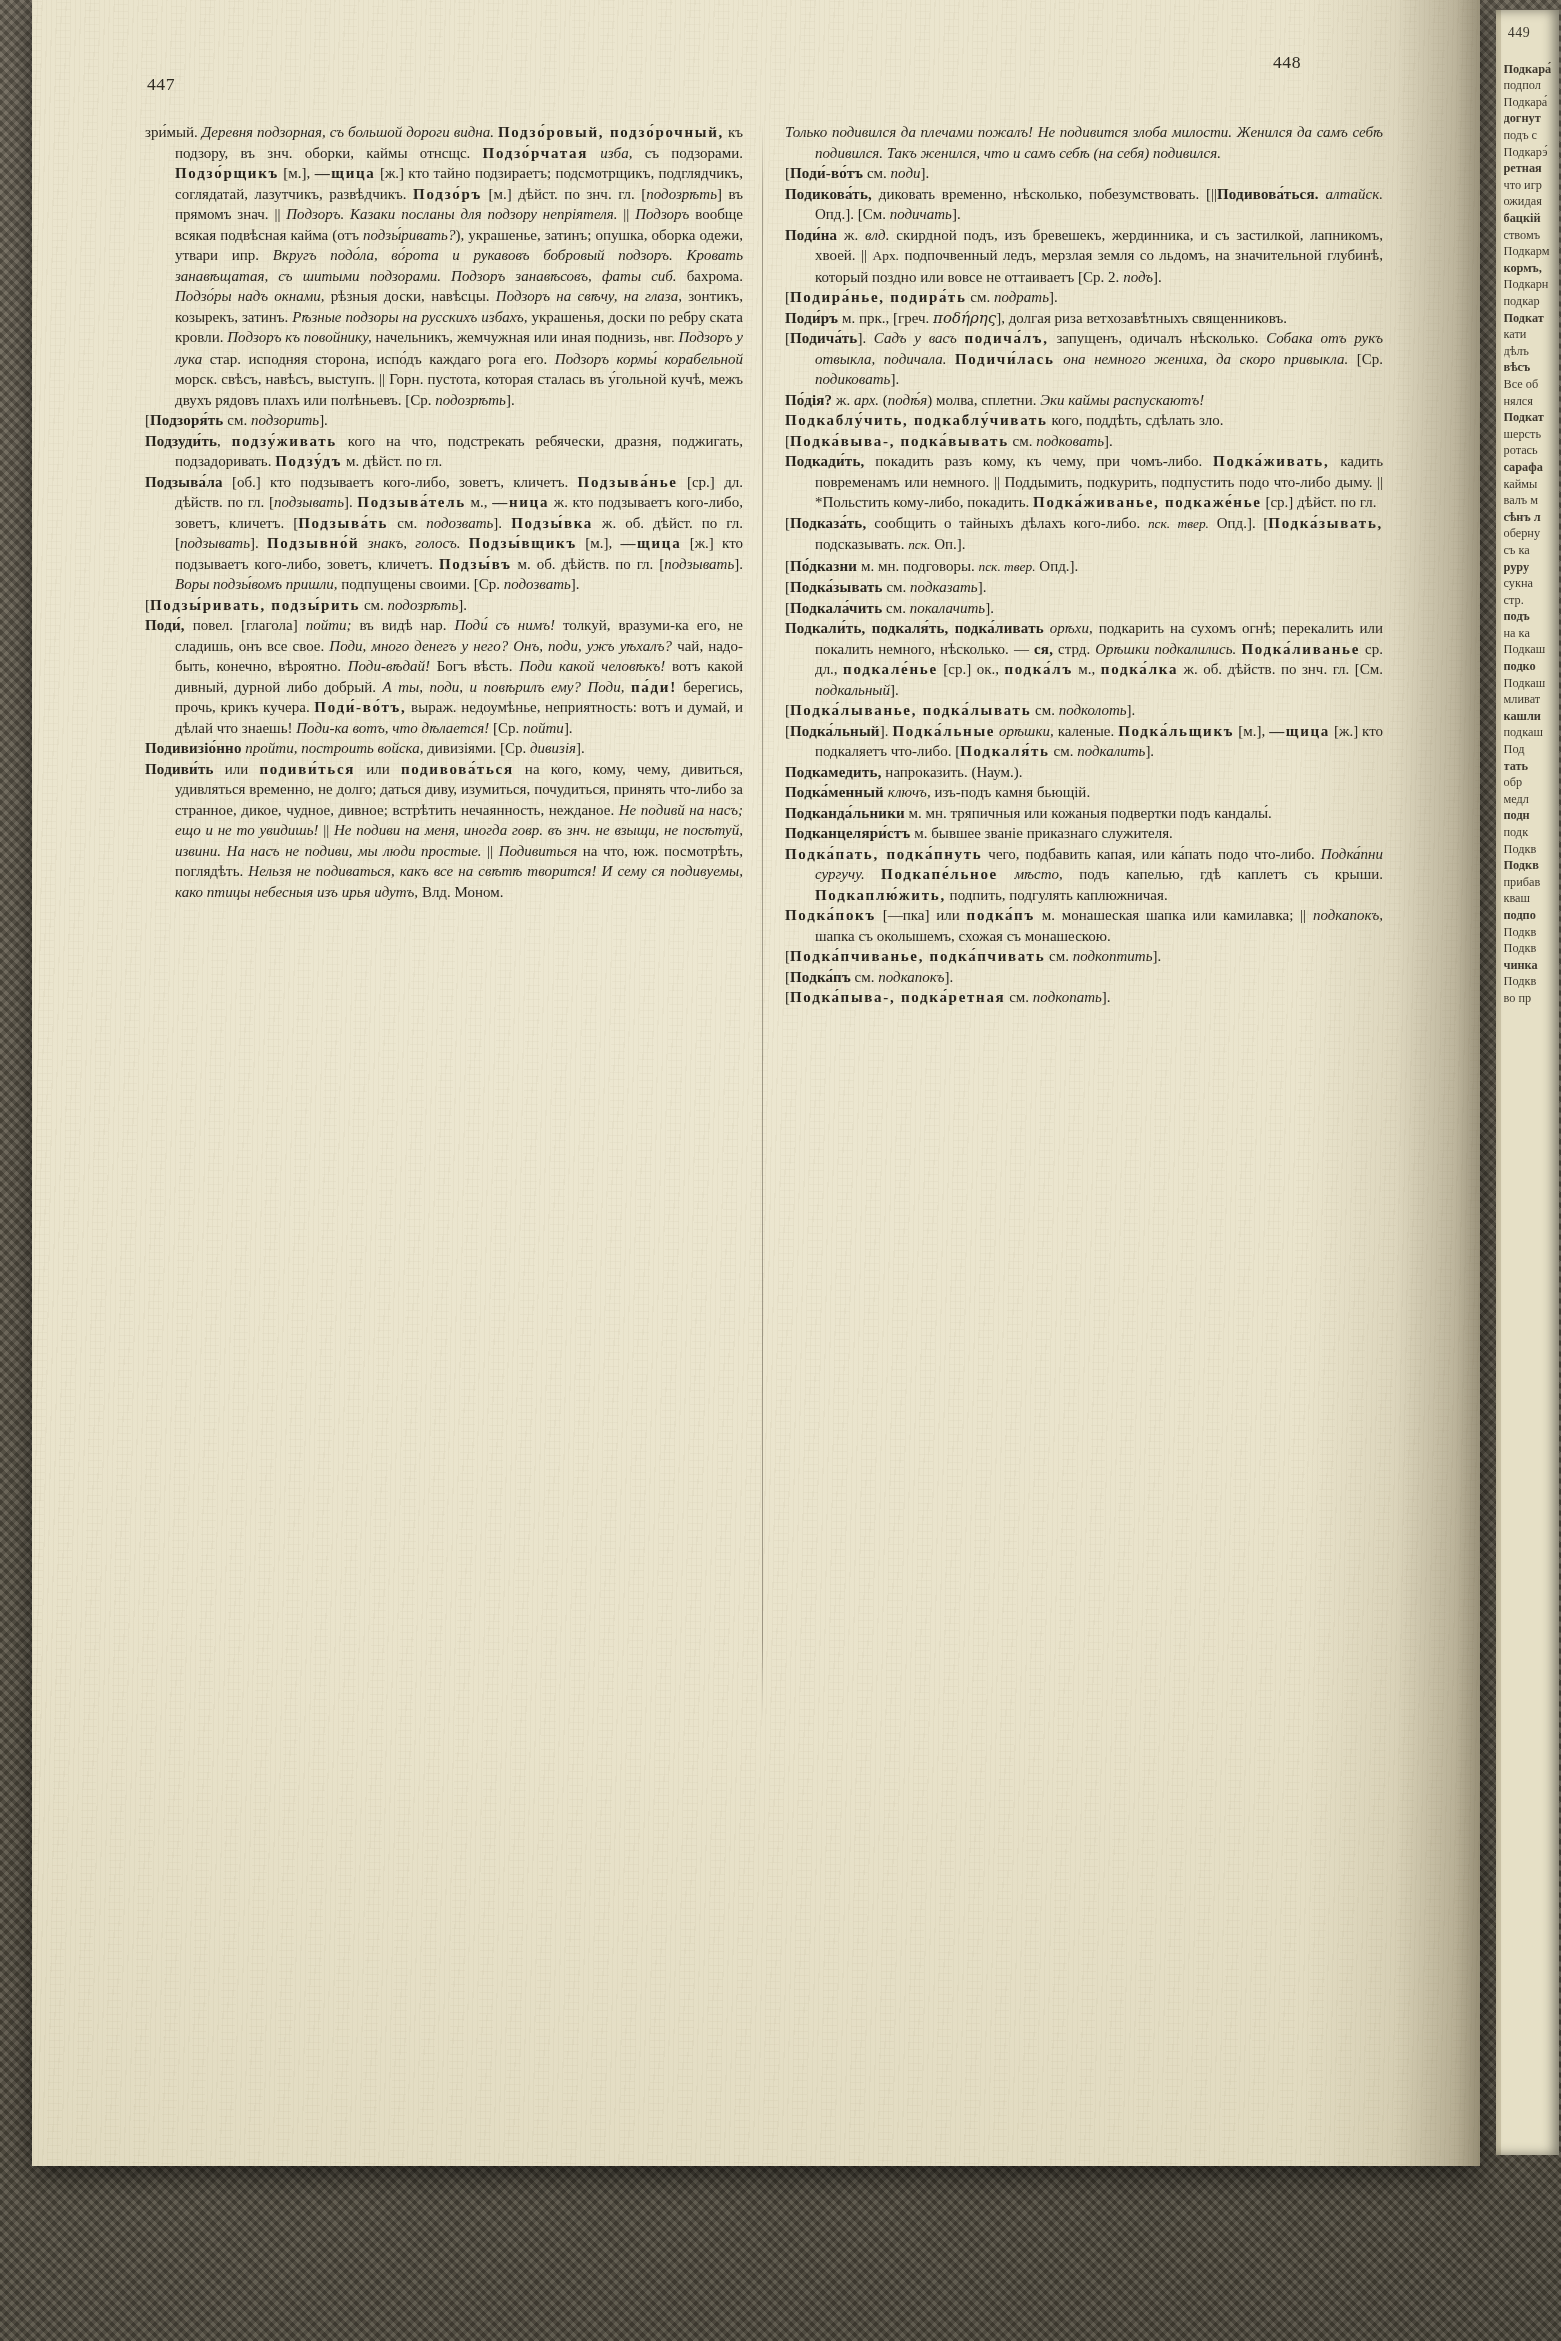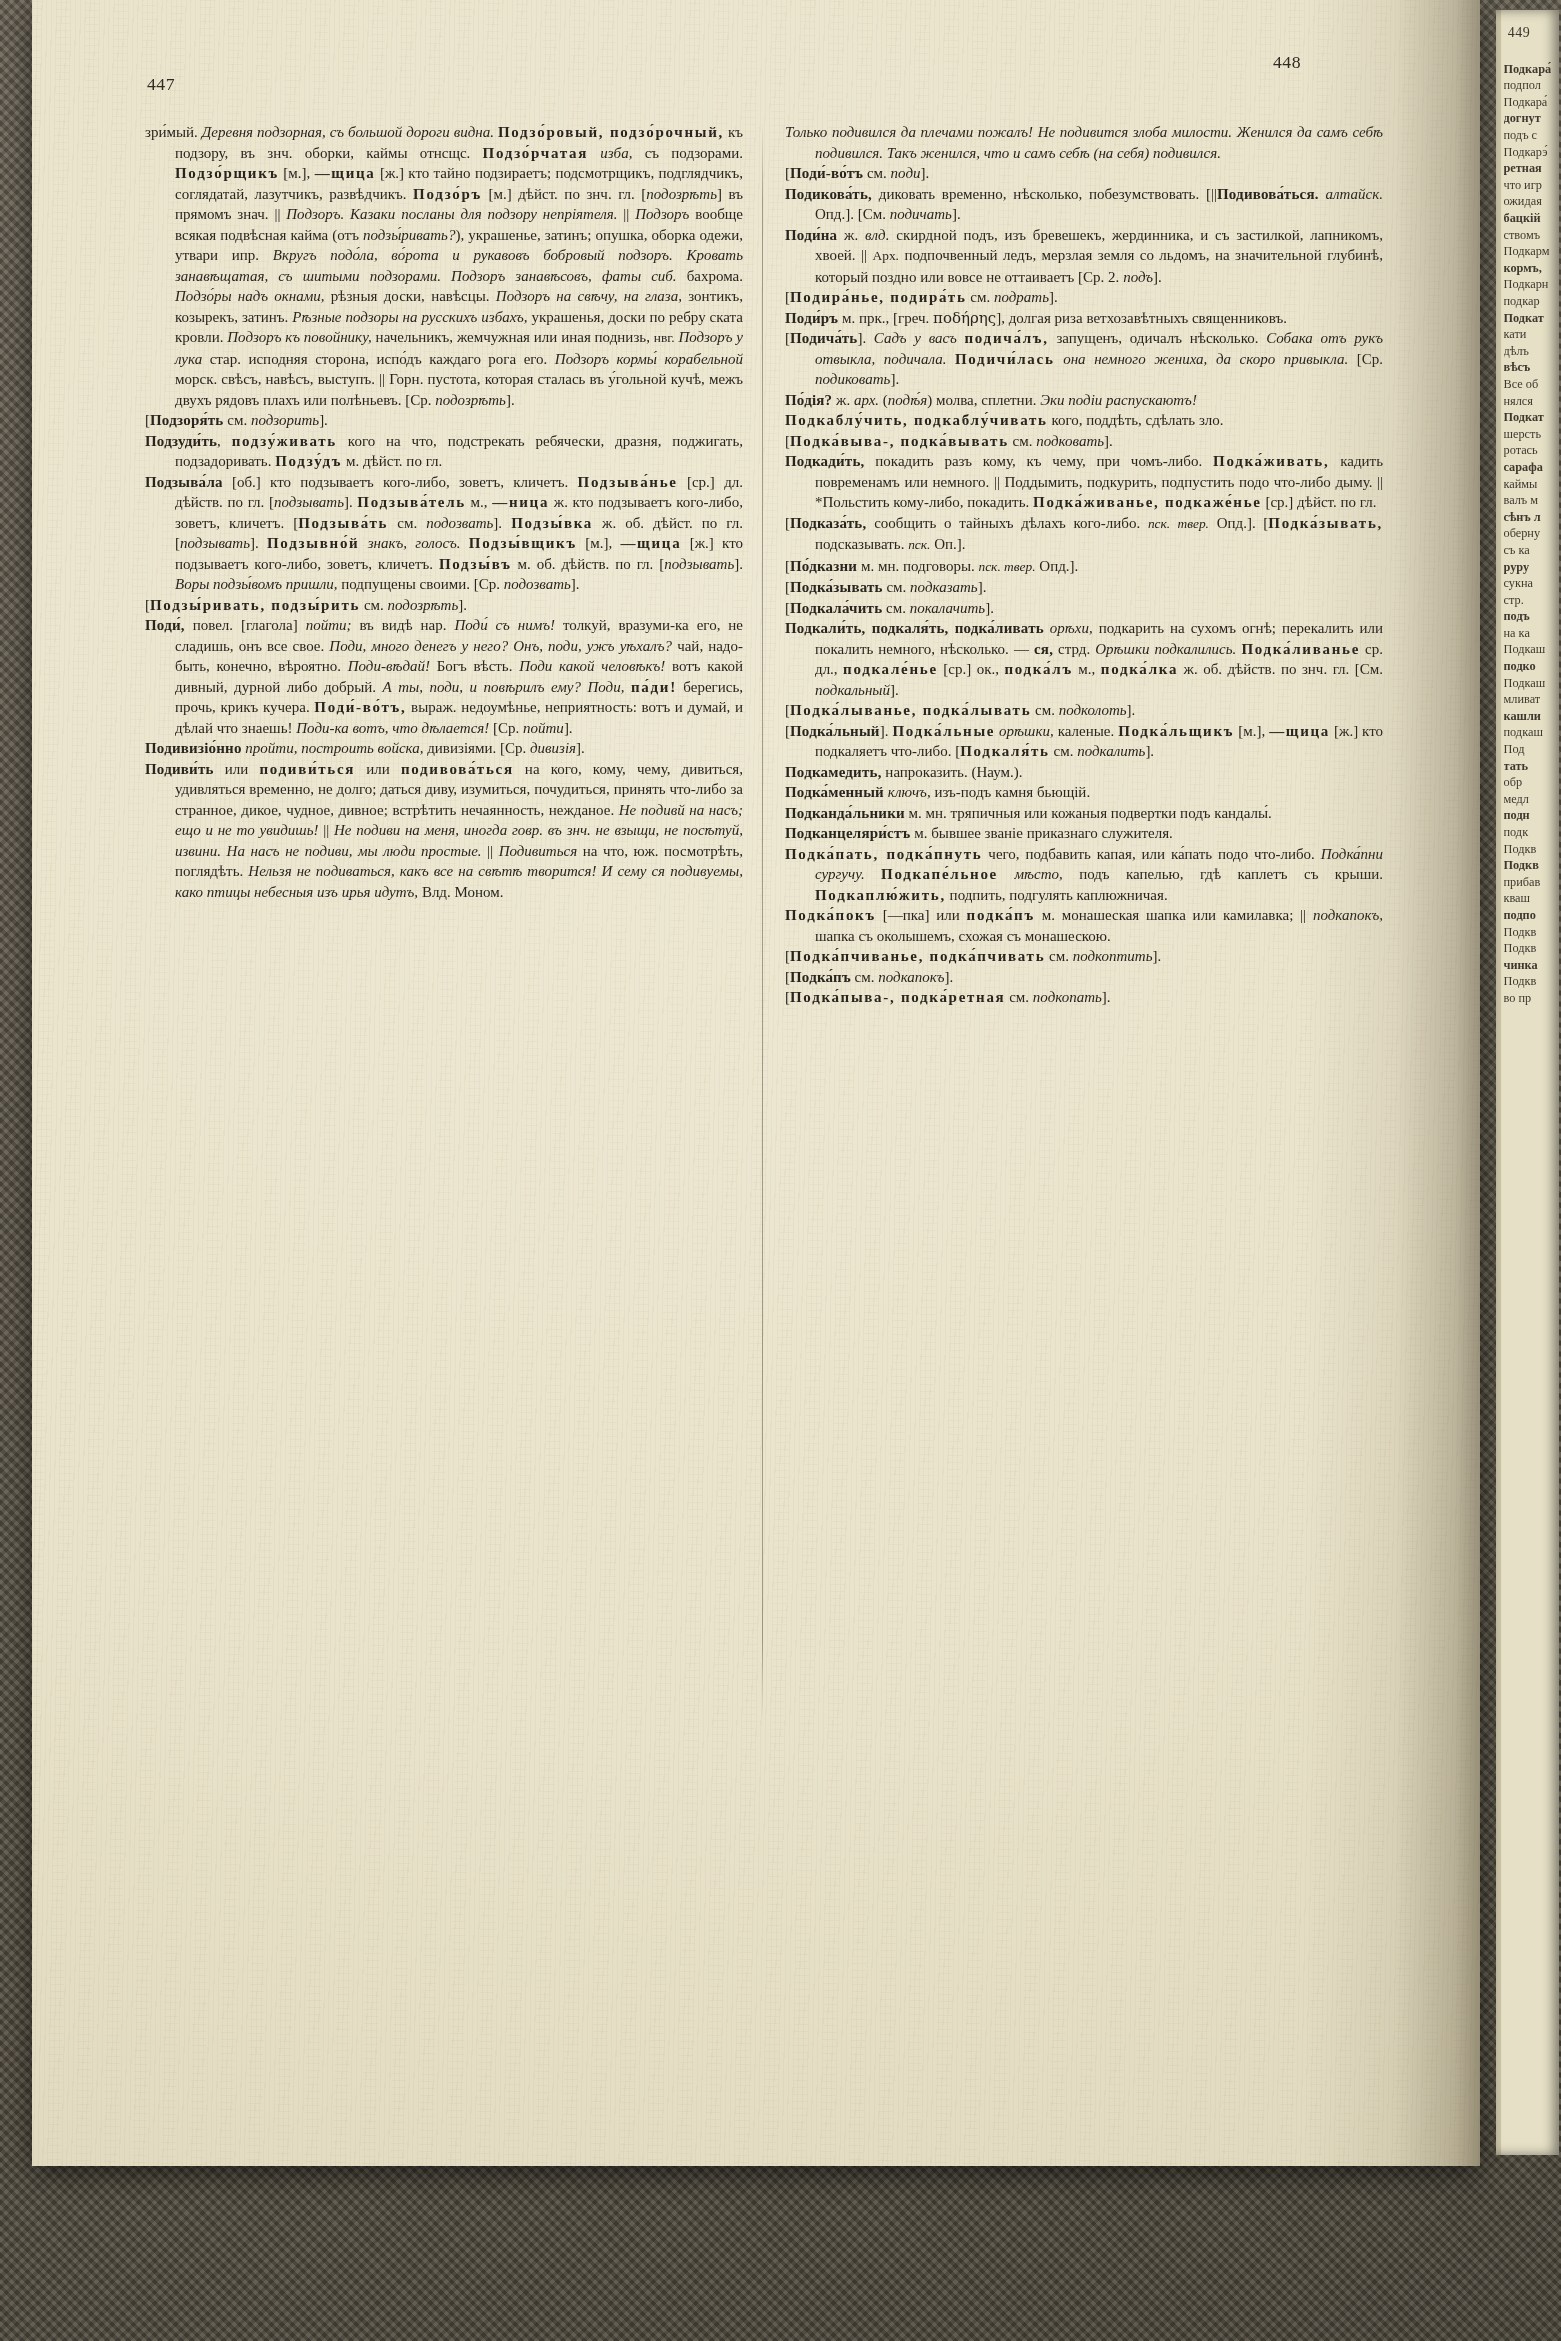--- a/index.html
+++ b/index.html
@@ -128,21 +128,21 @@
 
   .entry {
     margin: 0 0 0 0;
     padding-left: 30px;
     text-indent: -30px;
   }
   .hw   { font-weight: bold; letter-spacing: 0.2px; }
   .hw-sp{ font-weight: bold; letter-spacing: 1.7px; }
   .sm   { font-size: 13.4px; }
   .smi  { font-size: 13.4px; font-style: italic; }
-  .grk  { font-family: "DejaVu Serif", serif; margin-top: 40px; }
+  .grk  { font-style: italic; font-family: "DejaVu Serif", serif; margin-top: 40px; }
 
   
   .col { filter: contrast(1.04); }
 </style>
 </head>
 <body>
 
 <div id="scan">
 
   <div id="page">
@@ -166,21 +166,21 @@
           <p class="entry"><b class="hw">Подиви́ть</b> или <b class="hw-sp">подиви́ться</b> или <b class="hw-sp">подивова́ться</b> на кого, кому, чему, дивиться, удивляться временно, не долго; даться диву, изумиться, почудиться, принять что-либо за странное, дикое, чудное, дивное; встрѣтить нечаянность, нежданое. <i>Не подивй на насъ; ещо и не то увидишь!</i> || <i>Не подиви на меня, иногда говр. въ знч. не взыщи, не посѣтуй, извини. На насъ не подиви, мы люди простые.</i> || <i>Подивиться</i> на что, юж. посмотрѣть, поглядѣть. <i>Нельзя не подиваться, какъ все на свѣтѣ творится! И сему ся подивуемы, како птицы небесныя изъ ирья идутъ,</i> Влд. Моном.</p>
         </div>
       <div class="col" id="col-right">
           <p class="entry"><i>Только подивился да плечами пожалъ! Не подивится злоба милости. Женился да самъ себѣ подивился. Такъ женился, что и самъ себѣ (на себя) подивился.</i></p>
           <p class="entry">[<b class="hw">Поди́-во́тъ</b> см. <i>поди</i>].</p>
           <p class="entry"><b class="hw">Подикова́ть,</b> диковать временно, нѣсколько, побезумствовать. [||<b class="hw">Подивова́ться.</b> <i>алтайск.</i> Опд.]. [См. <i>подичать</i>].</p>
           <p class="entry"><b class="hw">Поди́на</b> ж. <i>влд.</i> скирдной подъ, изъ бревешекъ, жердинника, и съ застилкой, лапникомъ, хвоей. || <span class="sm">Арх.</span> подпочвенный ледъ, мерзлая земля со льдомъ, на значительной глубинѣ, который поздно или вовсе не оттаиваетъ [Ср. 2. <i>подъ</i>].</p>
           <p class="entry">[<b class="hw-sp">Подира́нье, подира́ть</b> см. <i>подрать</i>].</p>
           <p class="entry"><b class="hw">Поди́ръ</b> м. прк., [греч. <span class="grk">ποδήρης</span>], долгая риза ветхозавѣтныхъ священниковъ.</p>
           <p class="entry">[<b class="hw">Подича́ть</b>]. <i>Садъ у васъ</i> <b class="hw-sp">подича́лъ,</b> запущенъ, одичалъ нѣсколько. <i>Собака отъ рукъ отвыкла, подичала.</i> <b class="hw-sp">Подичи́лась</b> <i>она немного жениха, да скоро привыкла.</i> [Ср. <i>подиковать</i>].</p>
-          <p class="entry"><b class="hw">По́дiя?</b> ж. <i>арх.</i> (<i>подѣ́я</i>) молва, сплетни. <i>Эки подіи распускаютъ!</i></p>
+          <p class="entry"><b class="hw">По́дiя?</b> ж. <i>арх.</i> (<i>подѣ́я</i>) молва, сплетни. <i>Эки каймы распускаютъ!</i></p>
           <p class="entry"><b class="hw-sp">Подкаблу́чить, подкаблу́чивать</b> кого, поддѣть, сдѣлать зло.</p>
           <p class="entry">[<b class="hw-sp">Подка́выва-, подка́вывать</b> см. <i>подковать</i>].</p>
           <p class="entry"><b class="hw">Подкади́ть,</b> покадить разъ кому, къ чему, при чомъ-либо. <b class="hw-sp">Подка́живать,</b> кадить повременамъ или немного. || Поддымить, подкурить, подпустить подо что-либо дыму. || *Польстить кому-либо, покадить. <b class="hw-sp">Подка́живанье, подкаже́нье</b> [ср.] дѣйст. по гл.</p>
           <p class="entry">[<b class="hw">Подказа́ть,</b> сообщить о тайныхъ дѣлахъ кого-либо. <span class="smi">пск. твер.</span> Опд.]. [<b class="hw-sp">Подка́зывать,</b> подсказывать. <span class="smi">пск.</span> Оп.].</p>
           <p class="entry">[<b class="hw">По́дказни</b> м. мн. подговоры. <span class="smi">пск. твер.</span> Опд.].</p>
           <p class="entry">[<b class="hw">Подка́зывать</b> см. <i>подказать</i>].</p>
           <p class="entry">[<b class="hw">Подкала́чить</b> см. <i>покалачить</i>].</p>
           <p class="entry"><b class="hw">Подкали́ть, подкаля́ть, подка́ливать</b> <i>орѣхи,</i> подкарить на сухомъ огнѣ; перекалить или покалить немного, нѣсколько. — <b class="hw">ся,</b> стрд. <i>Орѣшки подкалились.</i> <b class="hw-sp">Подка́ливанье</b> ср. дл., <b class="hw-sp">подкале́нье</b> [ср.] ок., <b class="hw-sp">подка́лъ</b> м., <b class="hw-sp">подка́лка</b> ж. об. дѣйств. по знч. гл. [См. <i>подкальный</i>].</p>
           <p class="entry">[<b class="hw-sp">Подка́лыванье, подка́лывать</b> см. <i>подколоть</i>].</p>
           <p class="entry">[<b class="hw">Подка́льный</b>]. <b class="hw-sp">Подка́льные</b> <i>орѣшки,</i> каленые. <b class="hw-sp">Подка́льщикъ</b> [м.], <b class="hw-sp">—щица</b> [ж.] кто подкаляетъ что-либо. [<b class="hw-sp">Подкаля́ть</b> см. <i>подкалить</i>].</p>

